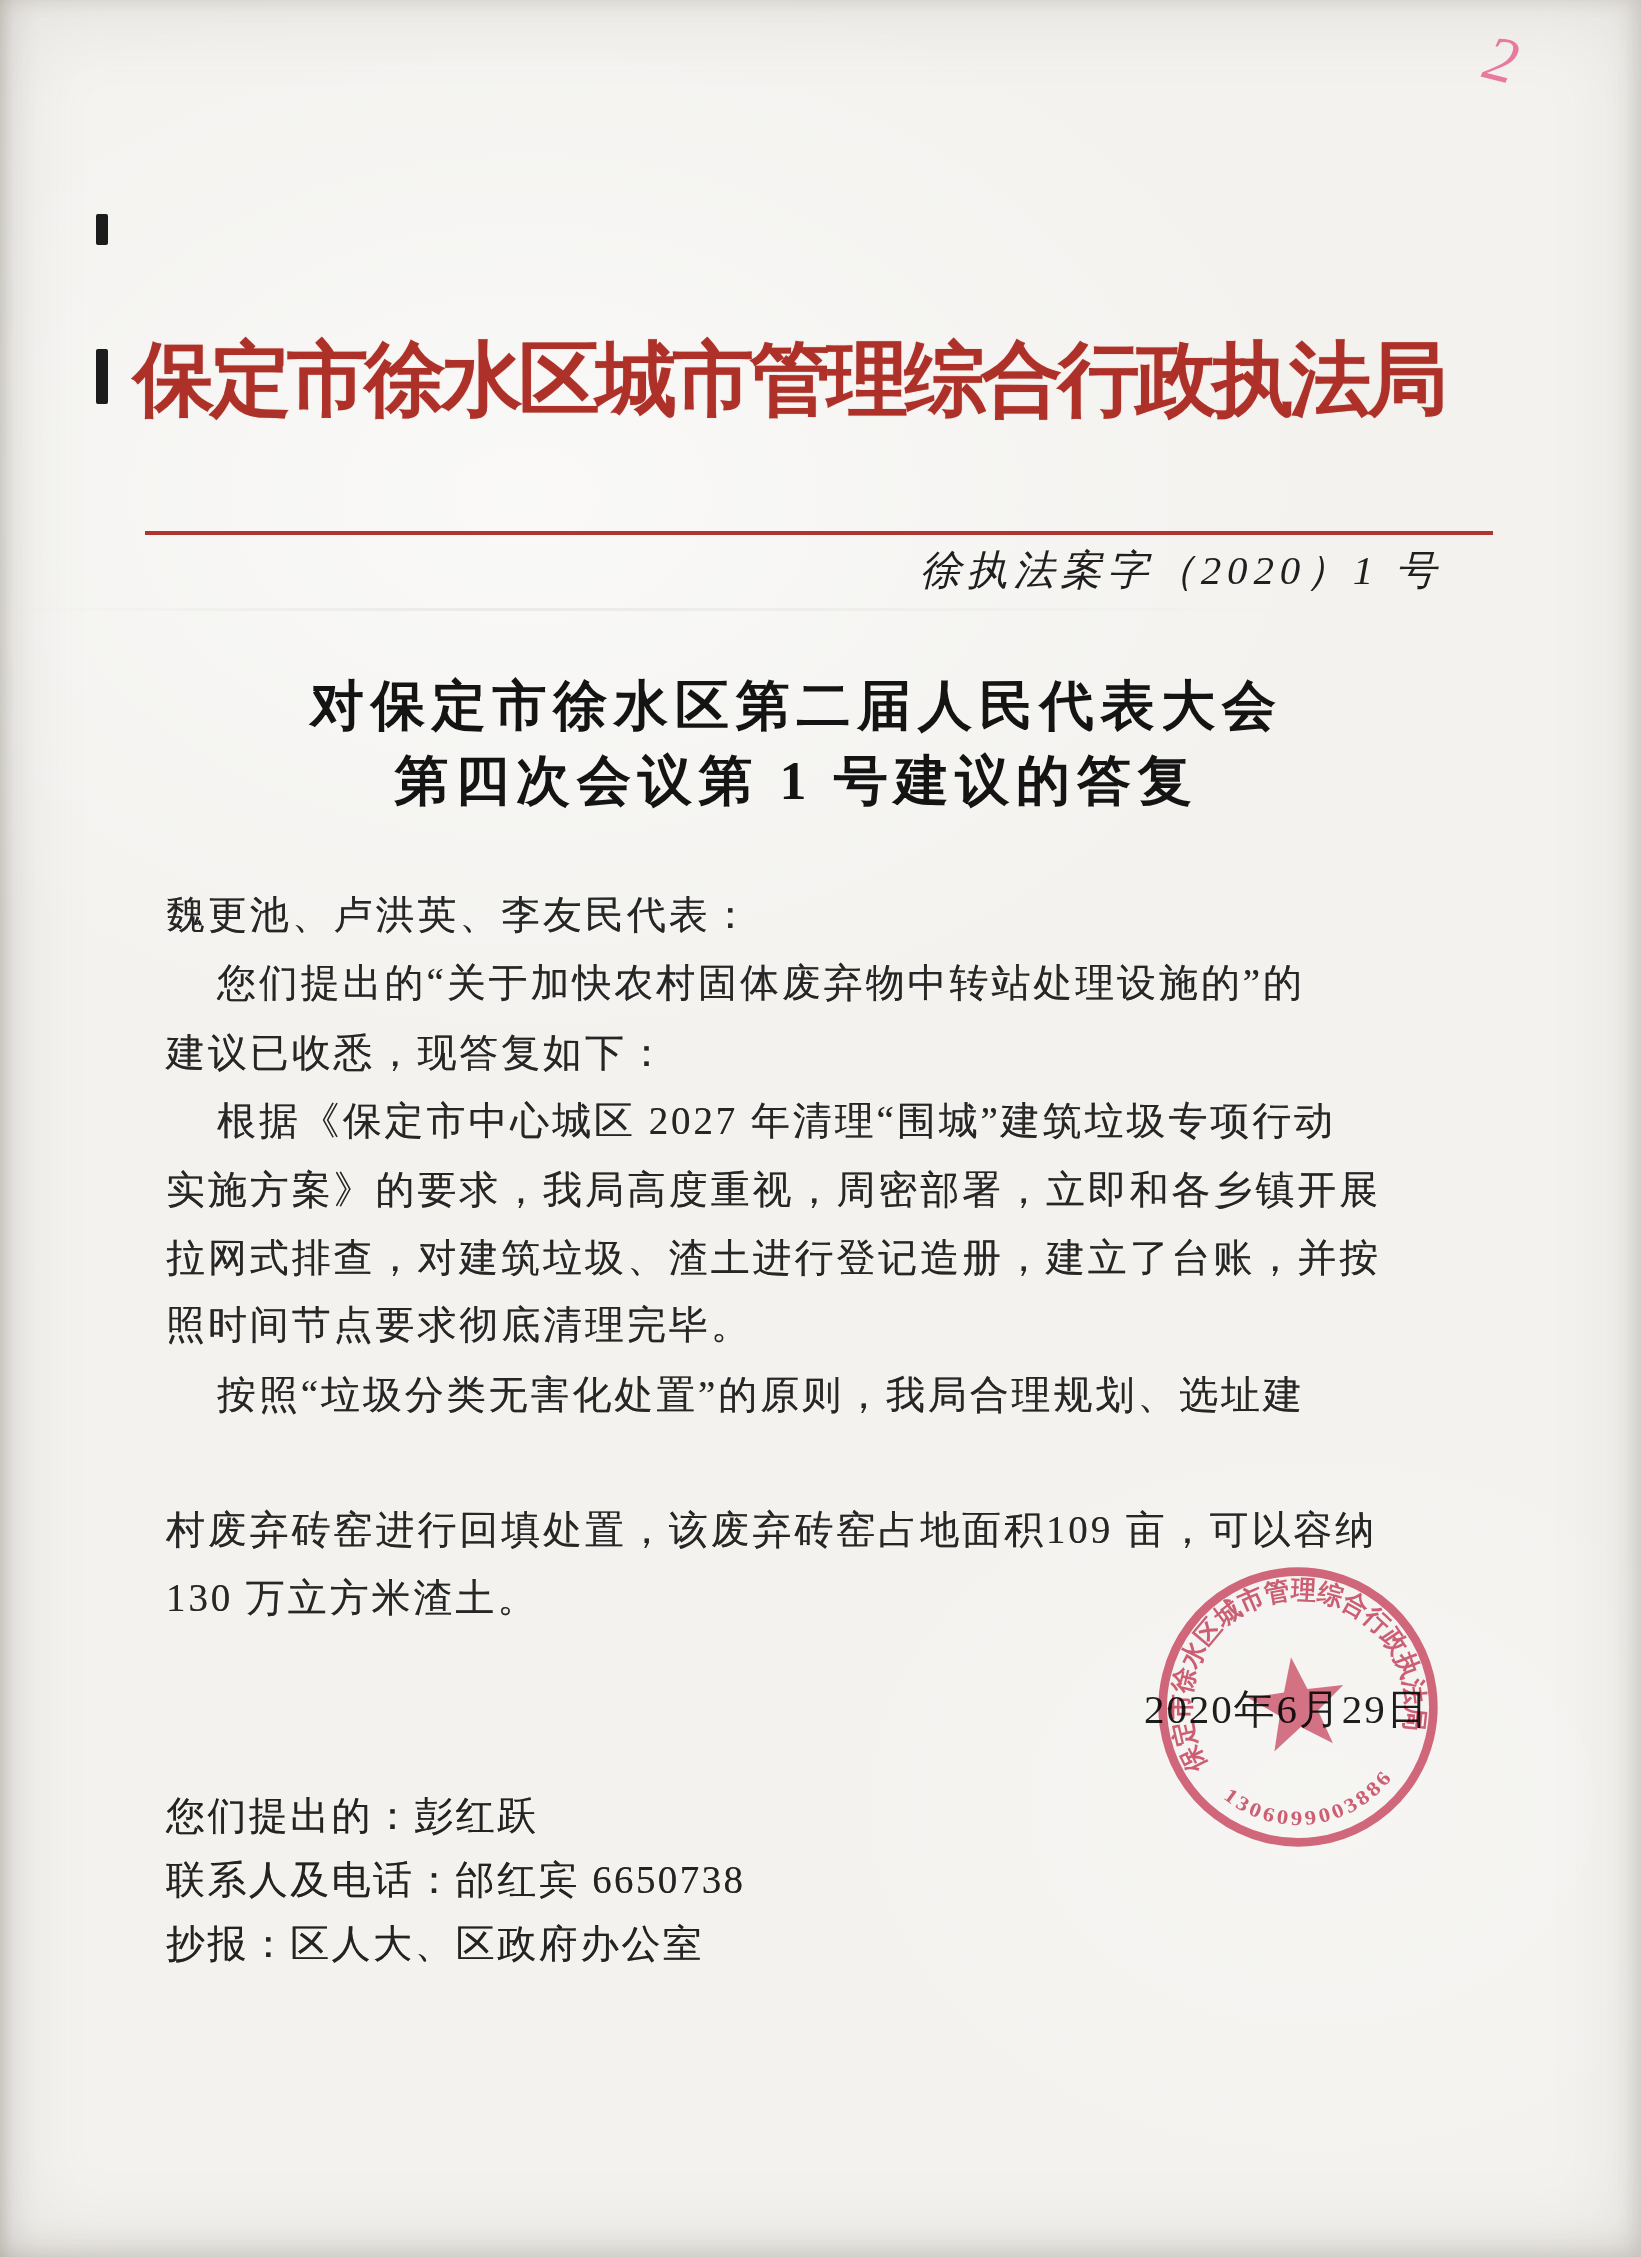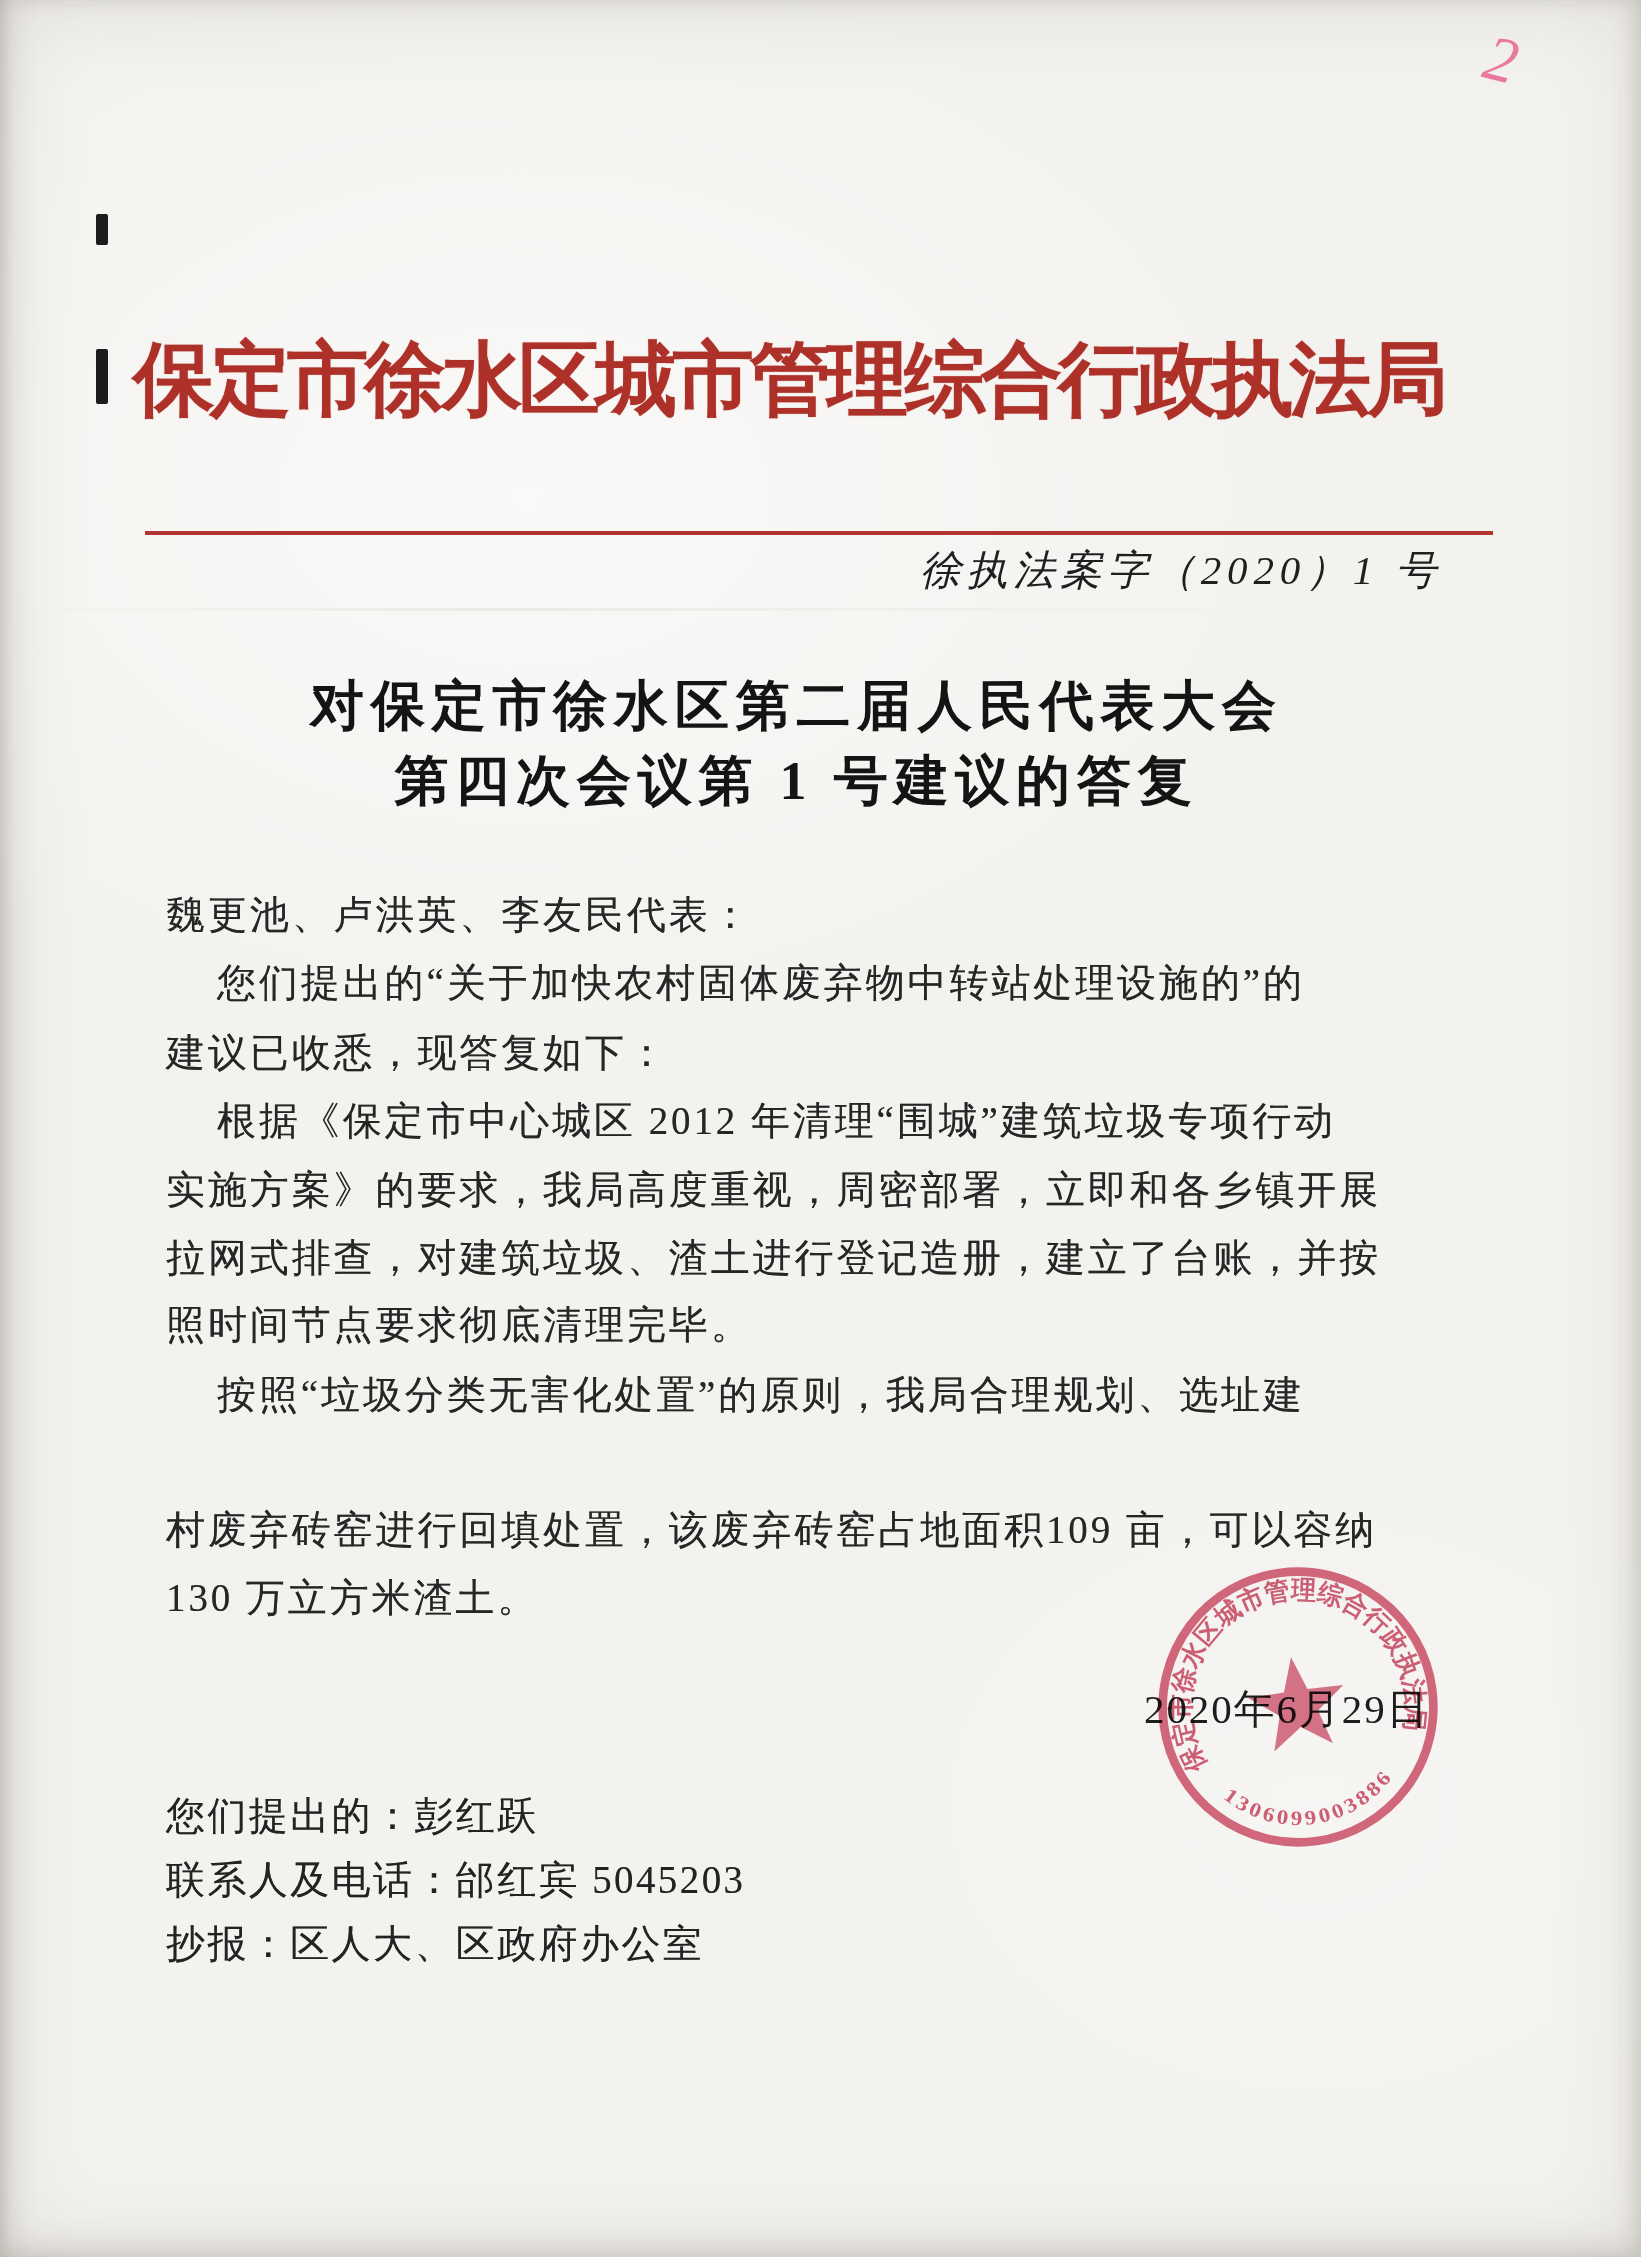--- a/index.html
+++ b/index.html
@@ -97,21 +97,21 @@
   <div class="redline"></div>
 
   <div class="docnum">徐执法案字（2020）1 号</div>
 
   <div class="title-line l1">对保定市徐水区第二届人民代表大会</div>
   <div class="title-line l2">第四次会议第 1 号建议的答复</div>
 
   <div class="bodyline" style="top:893px">魏更池、卢洪英、李友民代表：</div>
   <div class="bodyline indent" style="top:961px">您们提出的“关于加快农村固体废弃物中转站处理设施的”的</div>
   <div class="bodyline" style="top:1031px">建议已收悉，现答复如下：</div>
-  <div class="bodyline indent" style="top:1099px">根据《保定市中心城区 2012 年清理“围城”建筑垃圾专项行动</div>
+  <div class="bodyline indent" style="top:1099px">根据《保定市中心城区 2027 年清理“围城”建筑垃圾专项行动</div>
   <div class="bodyline" style="top:1236px">拉网式排查，对建筑垃圾、渣土进行登记造册，建立了台账，并按</div>
   <div class="bodyline" style="top:1168px">实施方案》的要求，我局高度重视，周密部署，立即和各乡镇开展</div>
   <div class="bodyline indent" style="top:1373px">按照“垃圾分类无害化处置”的原则，我局合理规划、选址建</div>
   <div class="bodyline" style="top:1303px">照时间节点要求彻底清理完毕。</div>
   <div class="bodyline" style="top:1508px">村废弃砖窑进行回填处置，该废弃砖窑占地面积109 亩，可以容纳</div>
   <div class="bodyline" style="top:1576px">130 万立方米渣土。</div>
 
   <div class="dateline">2020年6月29日</div>
 
   <svg class="stamp" viewBox="0 0 300 300">
@@ -123,17 +123,17 @@
     <polygon class="seal-star" points="150,98 162.3,133.0 199.5,133.9 170.0,156.5 180.6,192.1 150,171 119.4,192.1 130.0,156.5 100.5,133.9 137.7,133.0"></polygon>
     <text class="seal-text">
       <textPath href="#sealArcTop" startOffset="0" textLength="440" lengthAdjust="spacingAndGlyphs">保定市徐水区城市管理综合行政执法局</textPath>
     </text>
     <text class="seal-serial">
       <textPath href="#sealArcBottom" startOffset="5" textLength="200" lengthAdjust="spacingAndGlyphs">1306099003886</textPath>
     </text>
   </svg>
 
   <div class="footline f1">您们提出的：彭红跃</div>
-  <div class="footline f2">联系人及电话：邰红宾 5045203</div>
+  <div class="footline f2">联系人及电话：邰红宾 6650738</div>
   <div class="footline f3">抄报：区人大、区政府办公室</div>
 
 </div>
 
 
 </body></html>

